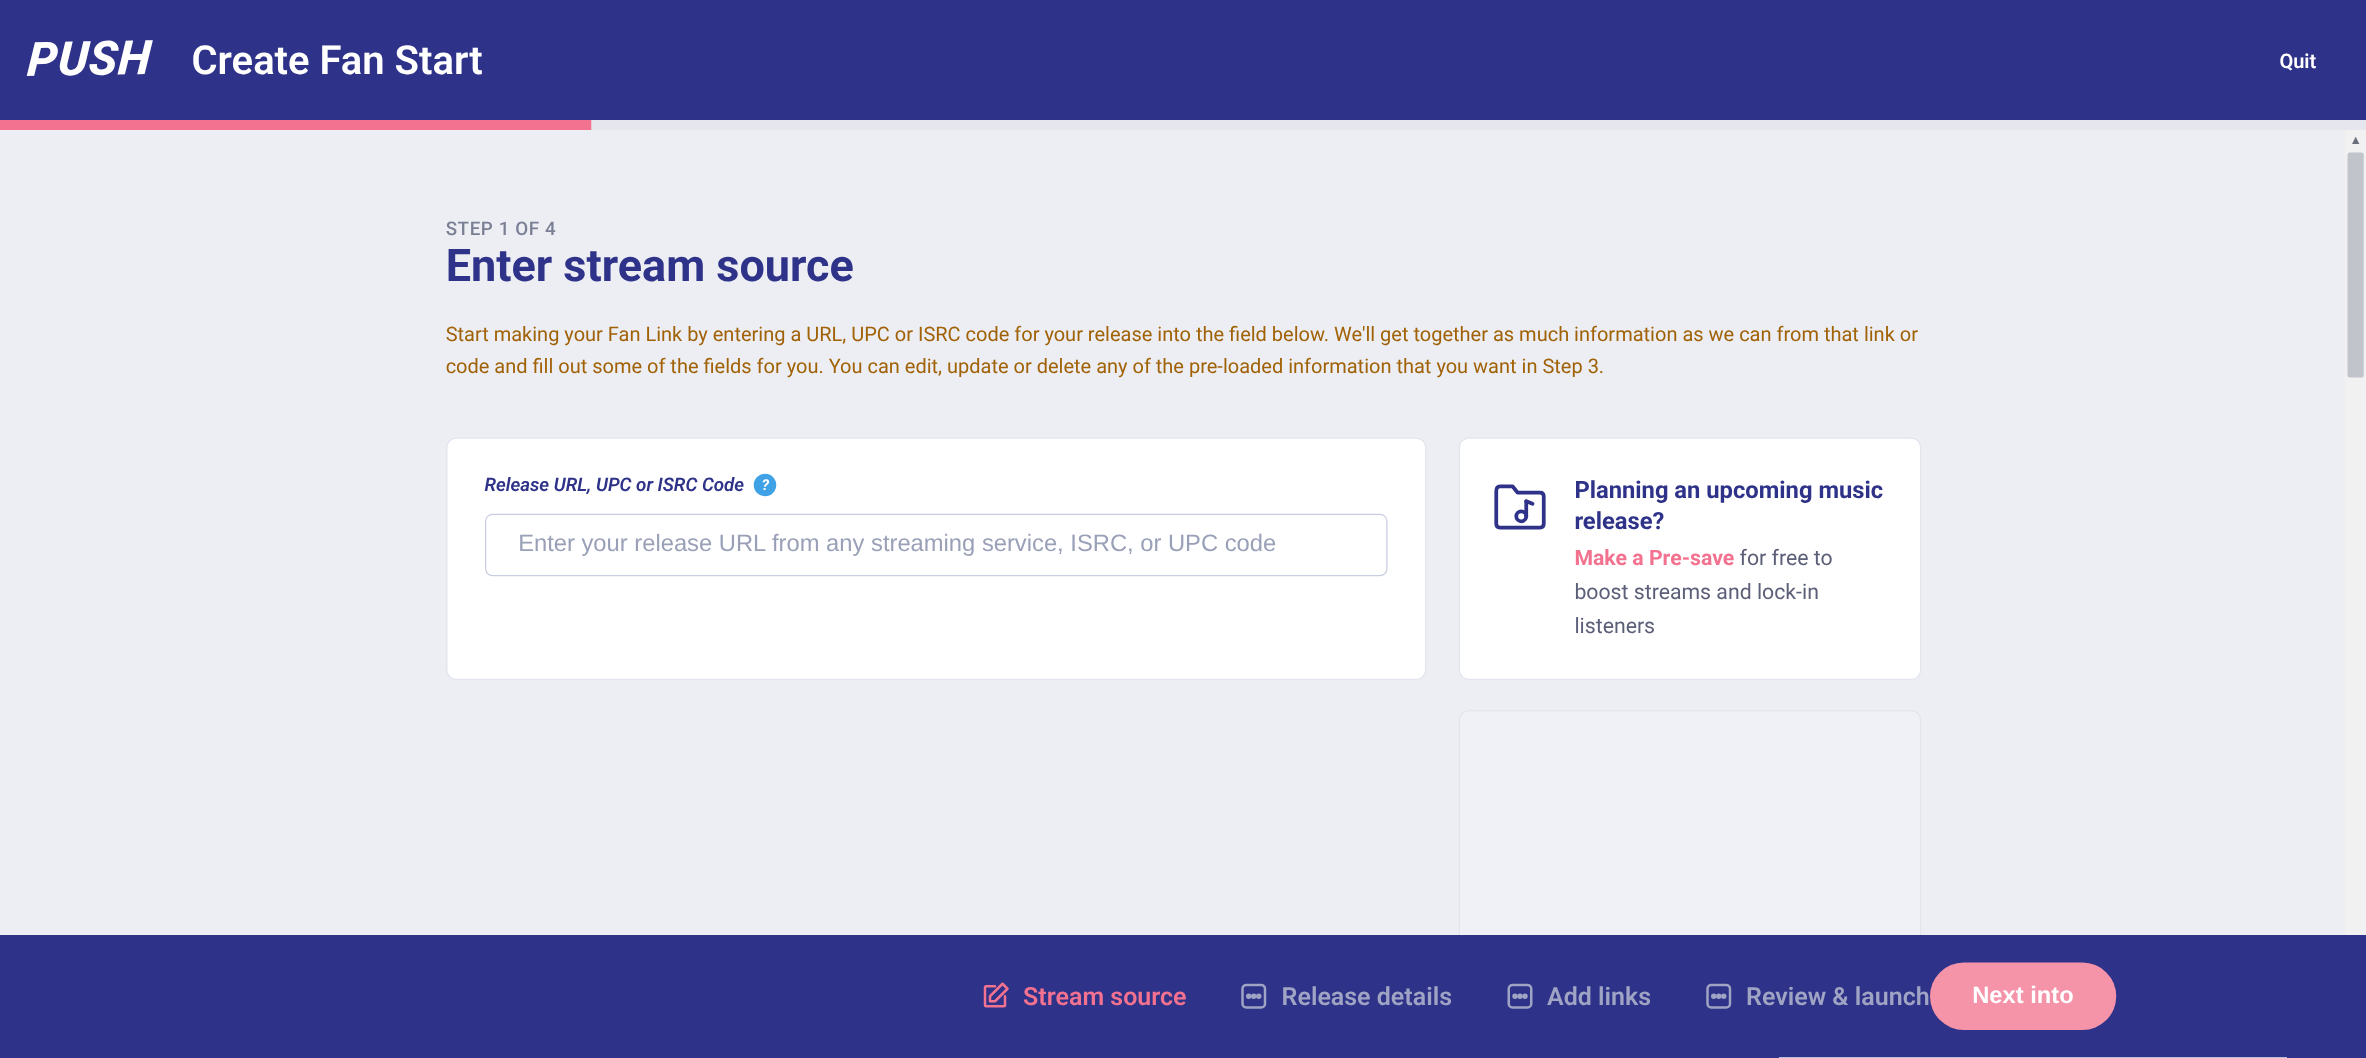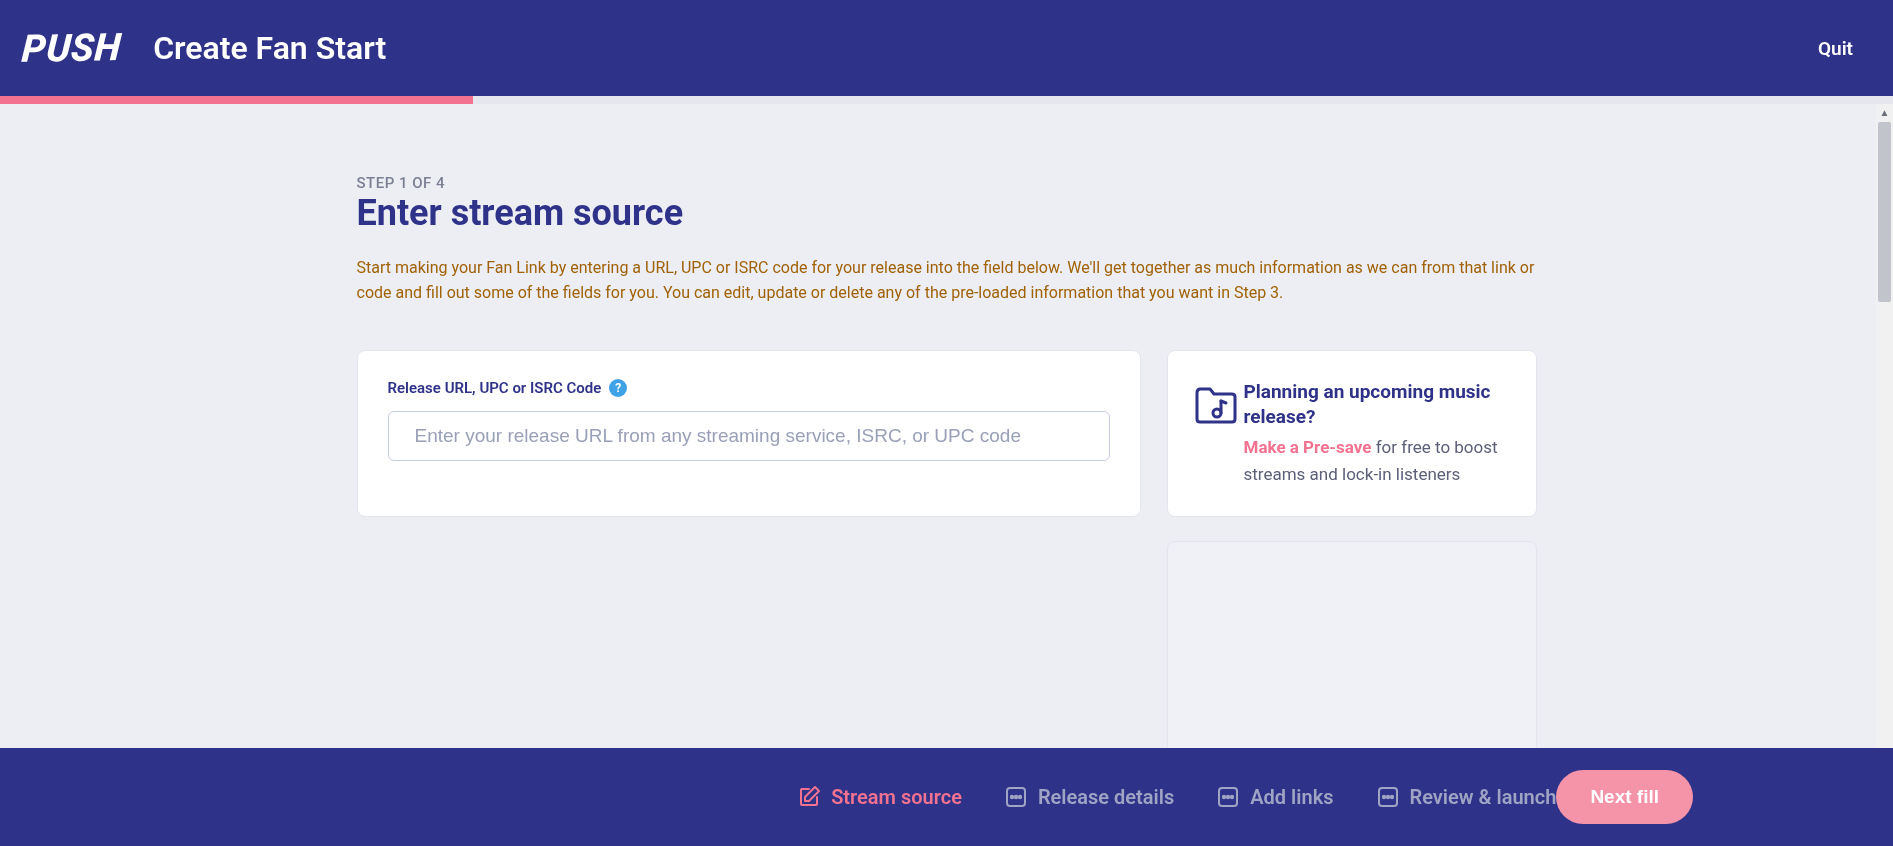--- a/index.html
+++ b/index.html
@@ -35,21 +35,21 @@
     letter-spacing: 0.5px;
     transform: skew(-4deg, -1deg);
     color: #fff;
   }
   .header-title {
     font-size: 32px;
     font-weight: 600;
     color: #fff;
   }
   .quit {
-    font-size: 19px;
+    font-size: 16px;
     font-weight: 600;
     color: #fff;
     cursor: pointer;
   }
 
   
   .progress-track {
     height: 8px;
     width: 100%;
     background: #e5e6ee;
@@ -100,30 +100,31 @@
     align-items: stretch;
   }
 
   .card {
     background: #fff;
     border: 1px solid #e2e4ee;
     border-radius: 8px;
     padding: 28px 30px 36px 30px;
   }
   .card-main { flex: 1; }
-  .card-side { width: 370px; display: flex; gap: 4px; align-items: flex-start; padding: 28px 24px; }
+  .card-side { width: 370px; display: flex; gap: 20px; align-items: flex-start; padding: 28px 24px; }
 
   .field-label {
     color: #2e3288;
     font-size: 15px;
     font-weight: 600;
     display: flex;
     align-items: center;
     gap: 8px;
     margin-bottom: 14px;
+    font-style: italic;
   }
   .help-badge {
     display: inline-flex;
     align-items: center;
     justify-content: center;
     width: 18px;
     height: 18px;
     border-radius: 50%;
     background: #3fa1e6;
     color: #fff;
@@ -348,16 +349,16 @@
             <rect x="3" y="3" width="18" height="18" rx="3"></rect>
             <circle cx="8" cy="12" r="1.2" fill="currentColor"></circle>
             <circle cx="12" cy="12" r="1.2" fill="currentColor"></circle>
             <circle cx="16" cy="12" r="1.2" fill="currentColor"></circle>
           </svg>
         </span>
         <span>Review &amp; launch</span>
       </div>
 
     </div>
-    <button class="next-btn">Next fill</button>
+    <button class="next-btn">Next into</button>
   </div>
 
 </div>
 
 </body></html>

